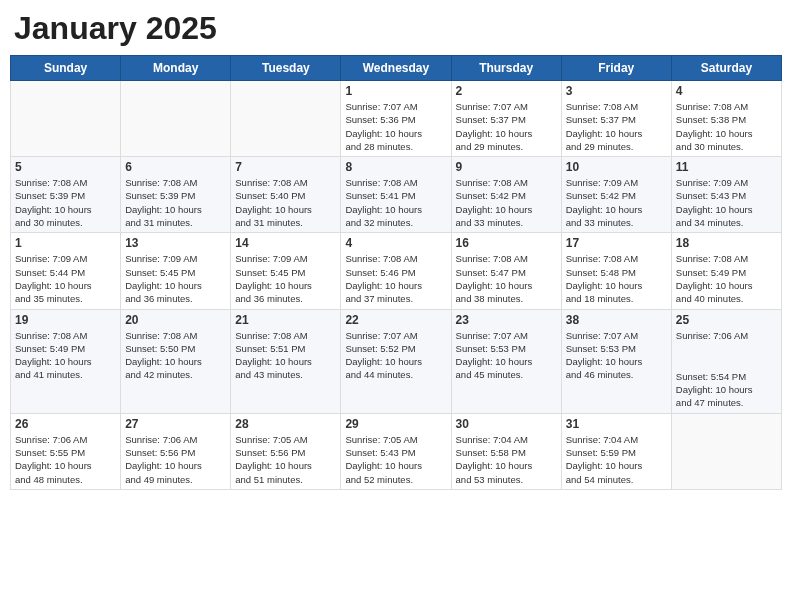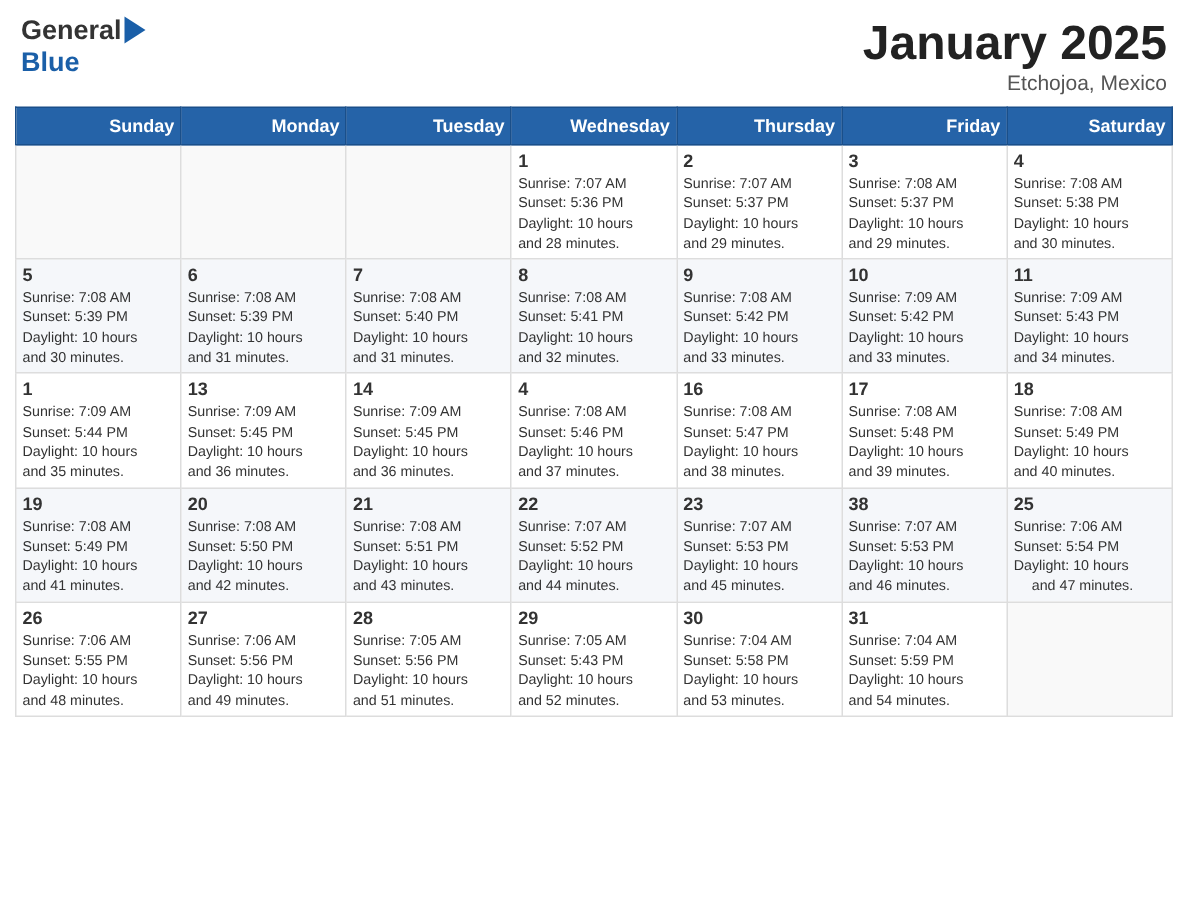--- a/index.html
+++ b/index.html
@@ -61,21 +61,21 @@
       width: 100%;
       border-collapse: collapse;
       border: 1px solid #ccc;
     }
     .calendar th {
       background-color: #2563a8;
       color: #fff;
       font-size: 12px;
       font-weight: bold;
       padding: 5px 4px;
-      text-align: right;
+      text-align: center;
       border: 1px solid #1a4f8a;
     }
     .calendar td {
       vertical-align: top;
       border: 1px solid #ddd;
       padding: 3px 4px;
       font-size: 9.5px;
       color: #333;
       width: calc(100% / 7);
       min-height: 80px;
@@ -94,30 +94,22 @@
       line-height: 1.4;
     }
     .empty-cell {
       background: #f9f9f9 !important;
     }
   </style>
 </head>
 <body>
 
 <div class="header">
-  <div class="logo">
-    <div class="logo-top">
-      <span class="logo-general">General</span>
-      <div class="logo-arrow"></div>
-    </div>
-    <span class="logo-blue">Blue</span>
-  </div>
   <div class="title-block">
     <div class="month-title">January 2025</div>
-    <div class="location">Etchojoa, Mexico</div>
   </div>
 </div>
 
 <table class="calendar">
   <thead>
     <tr>
     <th>Sunday</th>
         <th>Monday</th>
         <th>Tuesday</th>
         <th>Wednesday</th>
@@ -278,21 +270,21 @@
             <span style="display: block;">Daylight: 10 hours</span>
             <span style="display: block;">and 38 minutes.</span>
           </div>
         </td>
         <td>
           <span class="day-num">17</span>
           <div class="day-info">
             <span style="display: block;">Sunrise: 7:08 AM</span>
             <span style="display: block;">Sunset: 5:48 PM</span>
             <span style="display: block;">Daylight: 10 hours</span>
-            <span style="display: block;">and 39 minutes.</span>
+            <span style="display: block;">and 18 minutes.</span>
           </div>
         </td>
         <td>
           <span class="day-num">18</span>
           <div class="day-info">
             <span style="display: block;">Sunrise: 7:08 AM</span>
             <span style="display: block;">Sunset: 5:49 PM</span>
             <span style="display: block;">Daylight: 10 hours</span>
             <span style="display: block;">and 40 minutes.</span>
           </div>
@@ -350,23 +342,23 @@
             <span style="display: block;">Sunrise: 7:07 AM</span>
             <span style="display: block;">Sunset: 5:53 PM</span>
             <span style="display: block;">Daylight: 10 hours</span>
             <span style="display: block;">and 46 minutes.</span>
           </div>
         </td>
         <td>
           <span class="day-num">25</span>
           <div class="day-info">
             <span style="display: block;">Sunrise: 7:06 AM</span>
-            <span style="display: block;">Sunset: 5:54 PM</span>
-            <span style="display: block;">Daylight: 10 hours</span>
-            <span style="display: block; margin-left: 12px;">and 47 minutes.</span>
+            <span style="display: block; margin-top: 28px;">Sunset: 5:54 PM</span>
+            <span style="display: block;">Daylight: 10 hours</span>
+            <span style="display: block;">and 47 minutes.</span>
           </div>
         </td>
       </tr>
       <tr>
         <td>
           <span class="day-num">26</span>
           <div class="day-info">
             <span style="display: block;">Sunrise: 7:06 AM</span>
             <span style="display: block;">Sunset: 5:55 PM</span>
             <span style="display: block;">Daylight: 10 hours</span>

